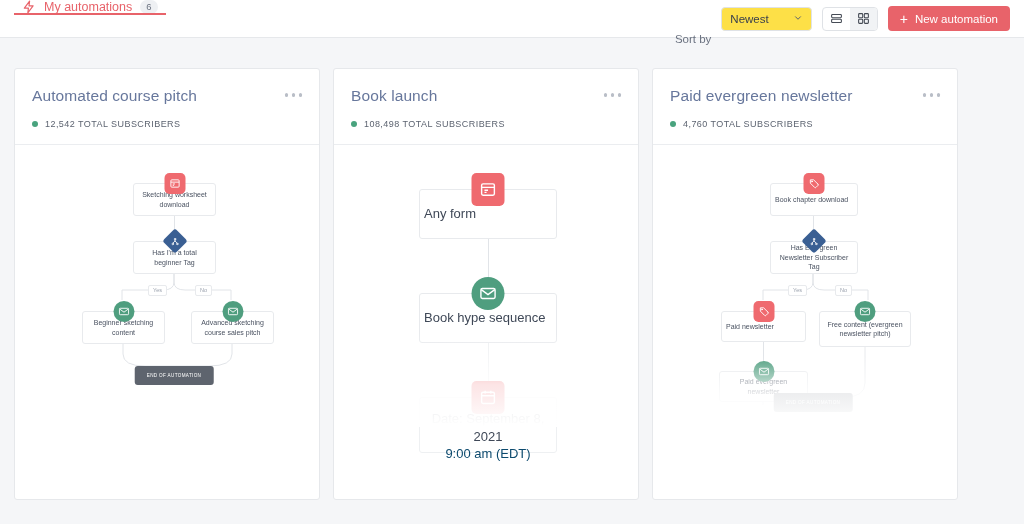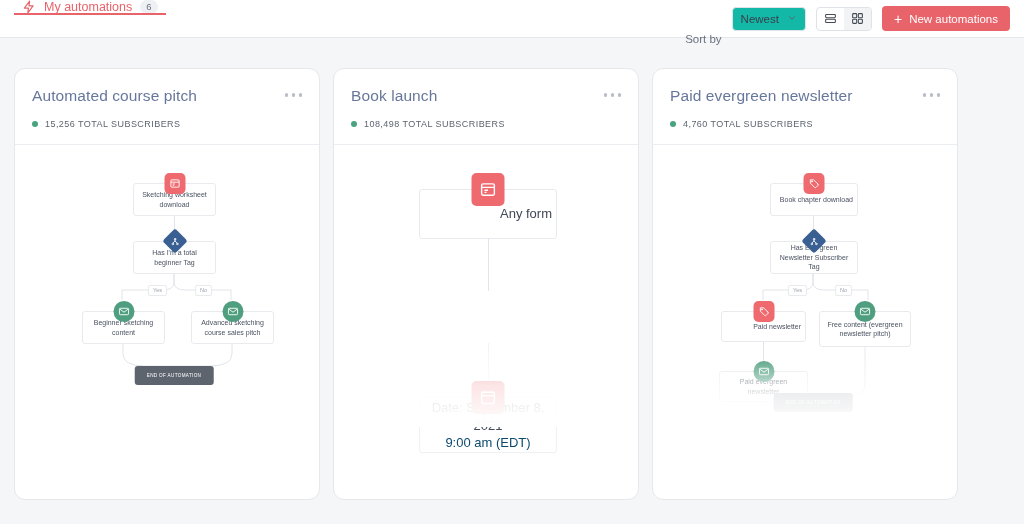--- a/index.html
+++ b/index.html
@@ -40,23 +40,23 @@
     padding: 2px 6px; min-width: 17px; text-align: center;
     line-height: 1.1;
   }
 
   .header-right {
     margin-left: auto;
     display: flex; align-items: center; gap: 10px;
   }
   .sort-label { font-size: 11.5px; color: #6b7280; margin-top: 40px; }
   .select-box {
-    display: flex; align-items: center; gap: 8px;
+    display: flex; align-items: center; gap: 24px;
     border: 1px solid #dfe2e6; border-radius: 4px;
-    background: #14b8a6; height: 24px; padding: 0 8px;
+    background: #fde047; height: 24px; padding: 0 8px;
     font-size: 11.5px; color: #39404d; cursor: pointer;
   }
   .view-toggle {
     display: flex; border: 1px solid #dfe2e6; border-radius: 4px;
     background: #fff; overflow: hidden; height: 24px;
   }
   .view-btn {
     width: 27px; display: flex; align-items: center; justify-content: center;
     cursor: pointer;
   }
@@ -72,21 +72,21 @@
 
   
   .board {
     padding: 30px 14px 0 14px;
     display: flex; gap: 13px;
     align-items: flex-start;
   }
   .card {
     background: #fff;
     border: 1px solid #e6e8eb;
-    border-radius: 11px;
+    border-radius: 3px;
     width: 306px;
     height: 432px;
     position: relative;
     overflow: hidden;
   }
   .card-head { padding: 18px 17px 0 17px; }
   .card-title-row { display: flex; align-items: flex-start; }
   .card-title {
     font-size: 15.5px; color: #67779c; font-weight: normal;
     letter-spacing: .1px;
@@ -108,21 +108,21 @@
   .canvas { position: relative; height: 280px; }
   .canvas.tall { height: 282px; }
 
   .node {
     position: absolute;
     background: #fff;
     border: 1px solid #e8eaed;
     border-radius: 3px;
     text-align: center;
     color: #4a5261;
-    display: flex; align-items: center; justify-content: flex-end;
+    display: flex; align-items: center; justify-content: flex-start;
     padding: 0 4px;
   }
   .node .lbl { line-height: 1.35; }
 
   
   .sm .lbl { font-size: 7px; }
   
   .lg .lbl { font-size: 13px; color: #3f4857; }
 
   .nicon {
@@ -210,40 +210,40 @@
           <rect x="3" y="3" width="7.5" height="7.5" rx="1.4"></rect>
           <rect x="13.5" y="3" width="7.5" height="7.5" rx="1.4"></rect>
           <rect x="3" y="13.5" width="7.5" height="7.5" rx="1.4"></rect>
           <rect x="13.5" y="13.5" width="7.5" height="7.5" rx="1.4"></rect>
         </svg>
       </div>
     </div>
 
     <button class="new-btn">
       <span class="plus">+</span>
-      <span>New automations</span>
+      <span>New automation</span>
     </button>
   </div>
 </div>
 
 <div class="board">
 
   <div class="card">
     <div class="card-head">
       <div class="card-title-row">
         <div class="card-title">Automated course pitch</div>
         <div class="dots">
             <i></i>
             <i></i>
             <i></i>
           </div>
       </div>
       <div class="card-sub">
         <span class="dot-green"></span>
-        <span>15,256 TOTAL SUBSCRIBERS</span>
+        <span>12,542 TOTAL SUBSCRIBERS</span>
       </div>
     </div>
     <div class="card-divider"></div>
 
     <div class="canvas">
 
       <div class="node sm" style="left:118px; top:38px; width:83px; height:33px;">
         <div class="nicon sq red" style="top:-11px; width:21px; height:21px;">
           <svg width="11" height="11" viewBox="0 0 24 24" fill="none" stroke="#fff" stroke-width="2">
             <rect x="3" y="4" width="18" height="16" rx="2"></rect>
@@ -331,20 +331,29 @@
             <line x1="3" y1="9" x2="21" y2="9"></line>
             <line x1="7" y1="13" x2="12" y2="13"></line>
             <line x1="7" y1="16" x2="10" y2="16"></line>
           </svg>
         </div>
         <div class="lbl">Any form</div>
       </div>
 
       <div class="edge vline" style="left:153.5px; top:94px; height:52px;"></div>
 
+      <div class="node lg" style="left:85px; top:148px; width:138px; height:50px;">
+        <div class="nicon green" style="top:-17px; width:33px; height:33px;">
+          <svg width="17" height="17" viewBox="0 0 24 24" fill="none" stroke="#fff" stroke-width="2">
+            <rect x="2" y="5" width="20" height="14" rx="2"></rect>
+            <polyline points="2.5,6.5 12,13.5 21.5,6.5"></polyline>
+          </svg>
+        </div>
+        <div class="lbl">Book hype sequence</div>
+      </div>
 
       <div class="edge vline" style="left:153.5px; top:198px; height:52px; background:#edeff1;"></div>
 
       <div class="node lg" style="left:85px; top:252px; width:138px; height:56px; flex-direction:column; border-color:#eef0f2;">
         <div class="nicon sq red" style="top:-17px; width:33px; height:33px;">
           <svg width="17" height="17" viewBox="0 0 24 24" fill="none" stroke="#fff" stroke-width="2">
             <rect x="3" y="4.5" width="18" height="16" rx="2"></rect>
             <line x1="3" y1="9.5" x2="21" y2="9.5"></line>
             <line x1="8" y1="2.5" x2="8" y2="6.5"></line>
             <line x1="16" y1="2.5" x2="16" y2="6.5"></line>

